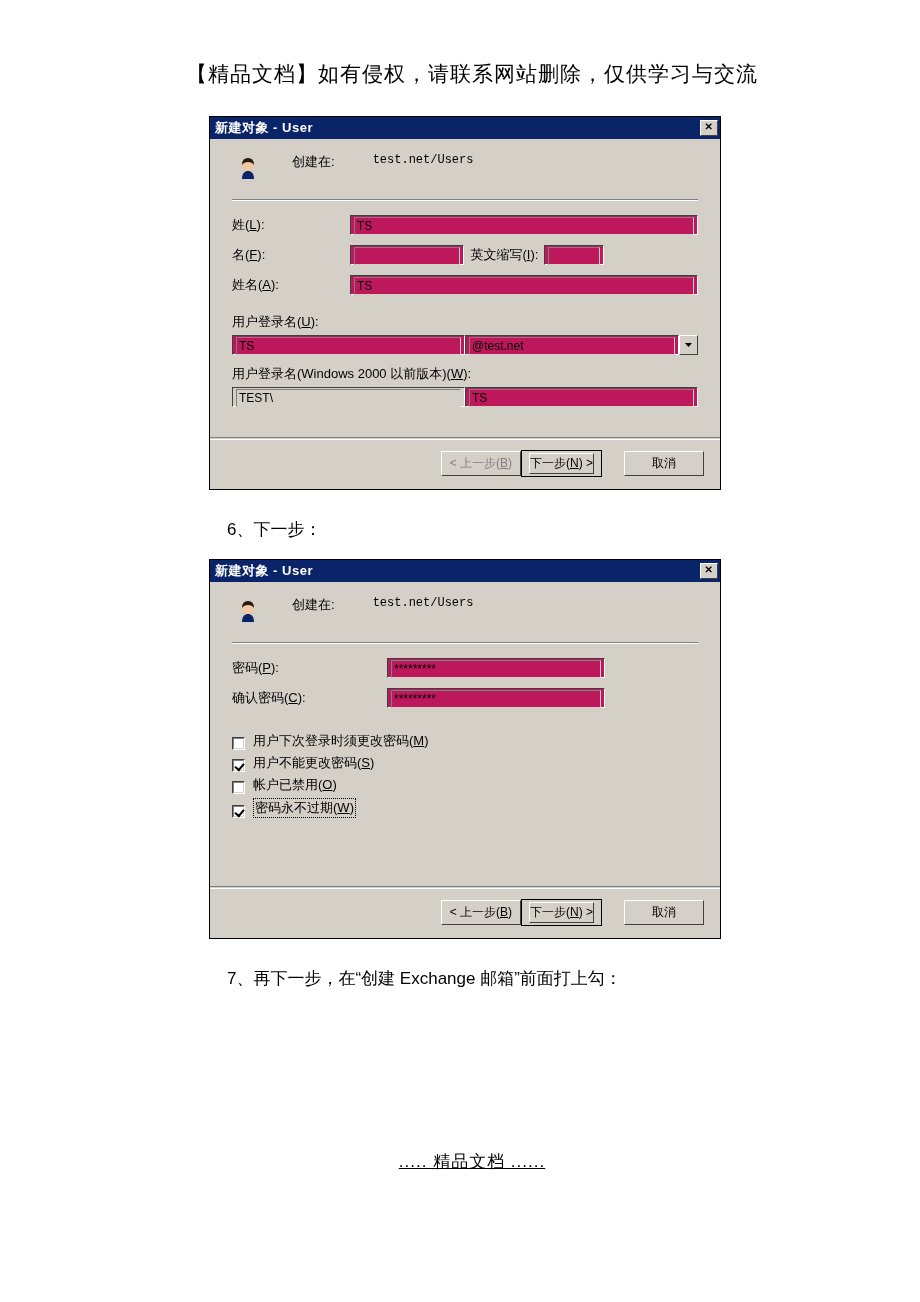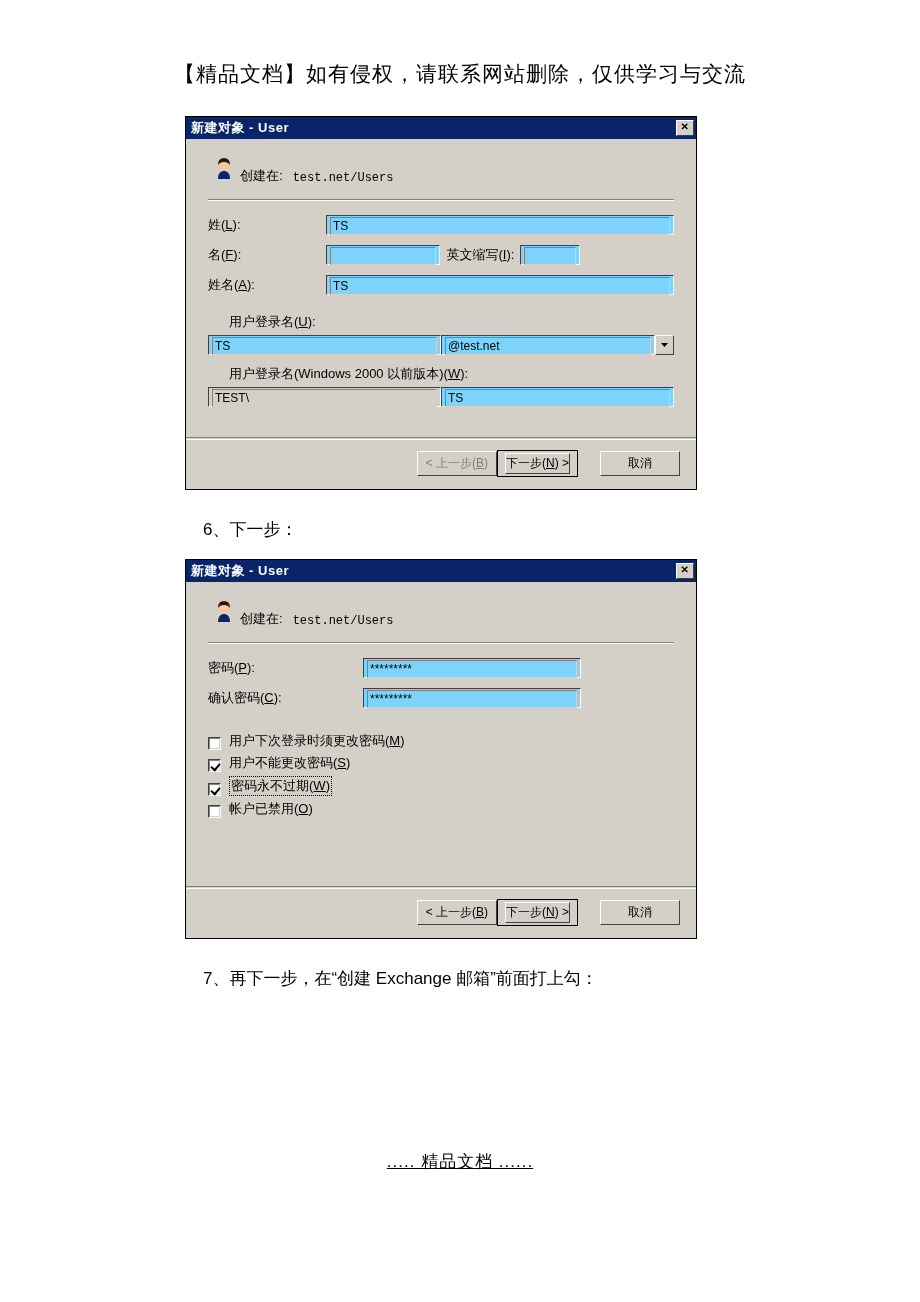--- a/index.html
+++ b/index.html
@@ -4,21 +4,21 @@
 <style>
   body {
     margin: 0;
     background: #ffffff;
     font-family: "SimSun", "Microsoft YaHei", sans-serif;
     font-size: 15px;
     color: #000;
     width: 920px;
   }
   .page {
-    padding: 60px 40px 40px 40px;
+    padding: 60px 40px 40px 64px;
   }
   .doc-header {
     text-align: center;
     font-size: 21px;
     margin: 0 0 28px 0;
     letter-spacing: 1px;
   }
   .dialog {
     width: 510px;
     margin: 0 0 0 145px;
@@ -54,22 +54,22 @@
     font-weight: bold;
     text-align: center;
     line-height: 12px;
     cursor: pointer;
   }
   .dlg-body {
     padding: 14px 22px 8px 22px;
   }
   .create-row {
     display: flex;
-    align-items: flex-end;
-    gap: 0;
+    align-items: flex-start;
+    gap: 28px;
     padding-bottom: 12px;
   }
   .user-icon {
     width: 32px;
     height: 32px;
     flex: 0 0 32px;
   }
   .create-row .lbl {
     font-size: 13px;
   }
@@ -98,21 +98,21 @@
     width: 155px;
     flex: 0 0 155px;
     font-size: 13px;
   }
   .u { text-decoration: underline; }
   .txt {
     font-family: Tahoma, sans-serif;
     font-size: 12px;
     height: 20px;
     padding: 1px 3px;
-    background: #7dd3fc;
+    background: #be185d;
     border: 1px solid #404040;
     border-right-color: #fff;
     border-bottom-color: #fff;
     box-sizing: border-box;
   }
   .txt-inner {
     border: 1px solid #808080;
     border-right-color: #d4d0c8;
     border-bottom-color: #d4d0c8;
     padding: 0 2px;
@@ -120,21 +120,20 @@
     height: 18px;
     box-sizing: border-box;
     display: block;
   }
   .txt-wrap { flex: 1; }
   .disabled-txt .txt { background: #d4d0c8; }
   .midlabel { font-size: 13px; margin: 0 6px; }
   .sect-lbl {
     font-size: 13px;
     margin-bottom: 4px;
-    margin-left: 21px;
   }
   .combo {
     display: flex;
     align-items: stretch;
   }
   .combo .txt { flex: 1; }
   .combo .arrow {
     width: 17px;
     background: #d4d0c8;
     border: 1px solid #fff;
@@ -394,30 +393,30 @@
           </span>
         <span class="chk-label"><span>用户下次登录时须更改密码(</span><span class="u">M</span><span>)</span></span>
       </div>
       <div class="chk-row">
         <span class="chkbox checked">
             <span class="inner"></span>
           </span>
         <span class="chk-label"><span>用户不能更改密码(</span><span class="u">S</span><span>)</span></span>
       </div>
       <div class="chk-row">
+        <span class="chkbox">
+            <span class="inner"></span>
+          </span>
+        <span class="chk-label"><span>帐户已禁用(</span><span class="u">O</span><span>)</span></span>
+      </div>
+      <div class="chk-row">
         <span class="chkbox checked">
             <span class="inner"></span>
           </span>
         <span class="chk-label focus"><span>密码永不过期(</span><span class="u">W</span><span>)</span></span>
-      </div>
-      <div class="chk-row">
-        <span class="chkbox">
-            <span class="inner"></span>
-          </span>
-        <span class="chk-label"><span>帐户已禁用(</span><span class="u">O</span><span>)</span></span>
       </div>
 
       <div style="height:56px"></div>
     </div>
     <div class="btn-row">
       <div class="btn"><span>&lt; 上一步(</span><span class="u">B</span><span>)</span></div>
       <div class="btn default" style="margin-left:0">
           <span class="inner"><span>下一步(</span><span class="u">N</span><span>) &gt;</span></span>
         </div>
       <div class="btn" style="margin-left:22px">取消</div>

